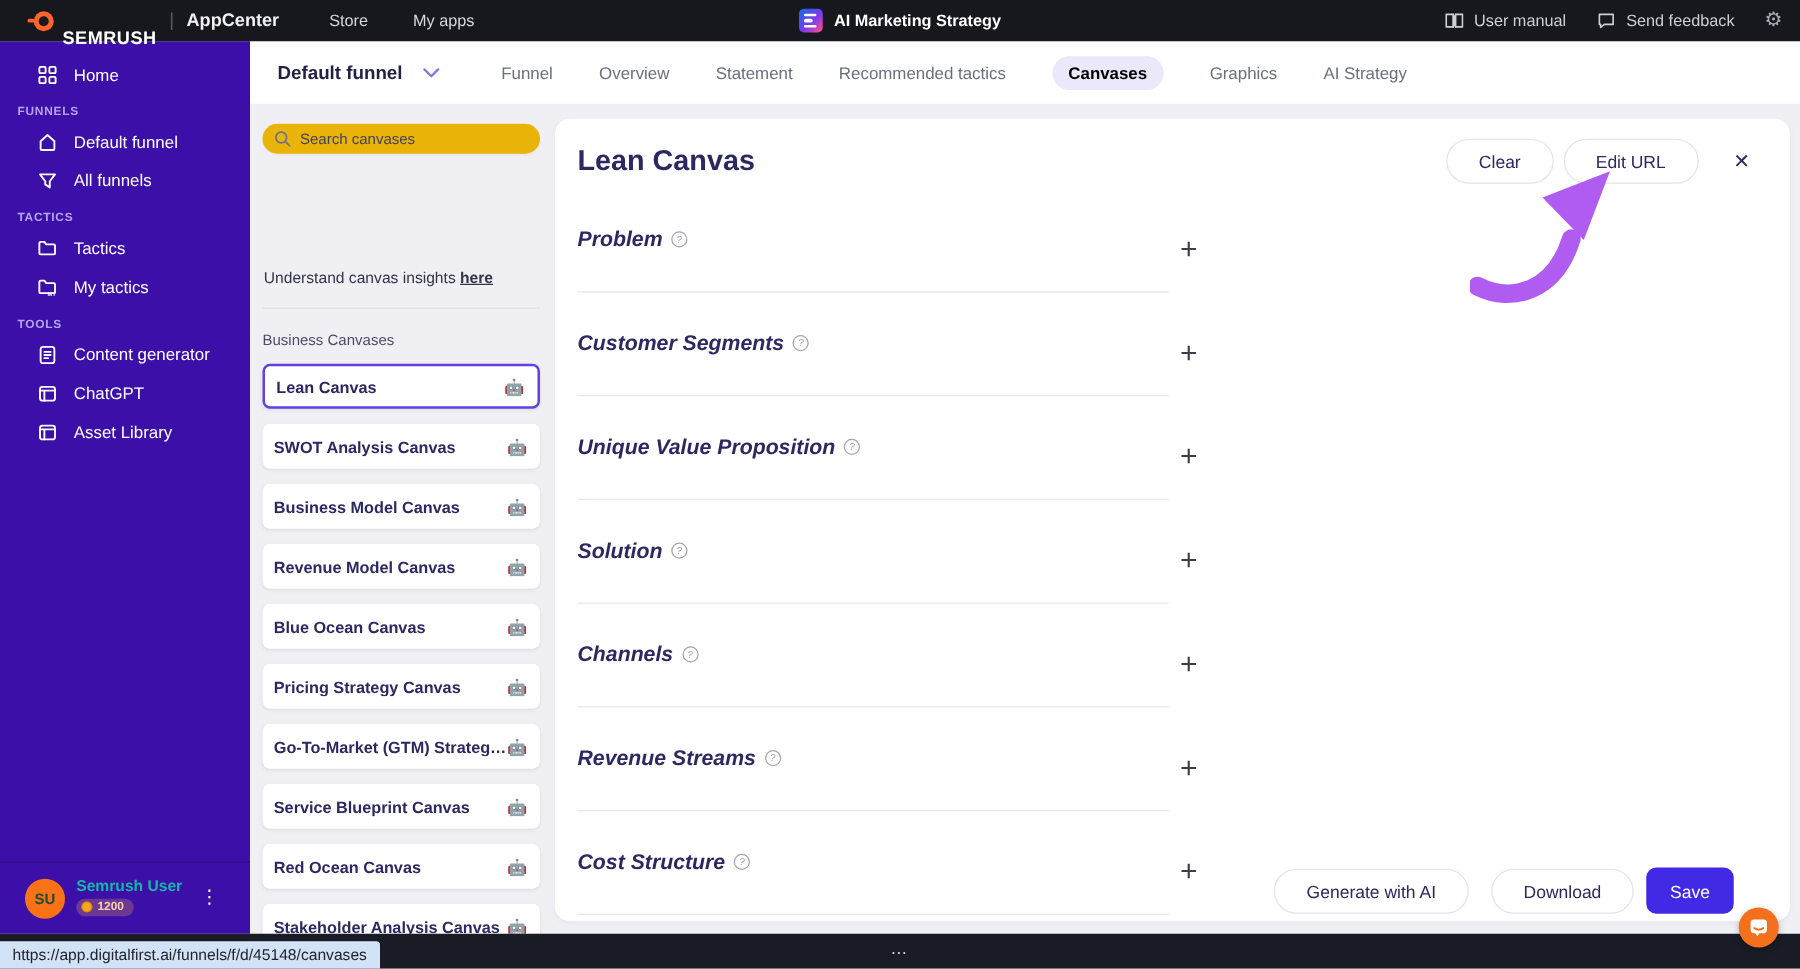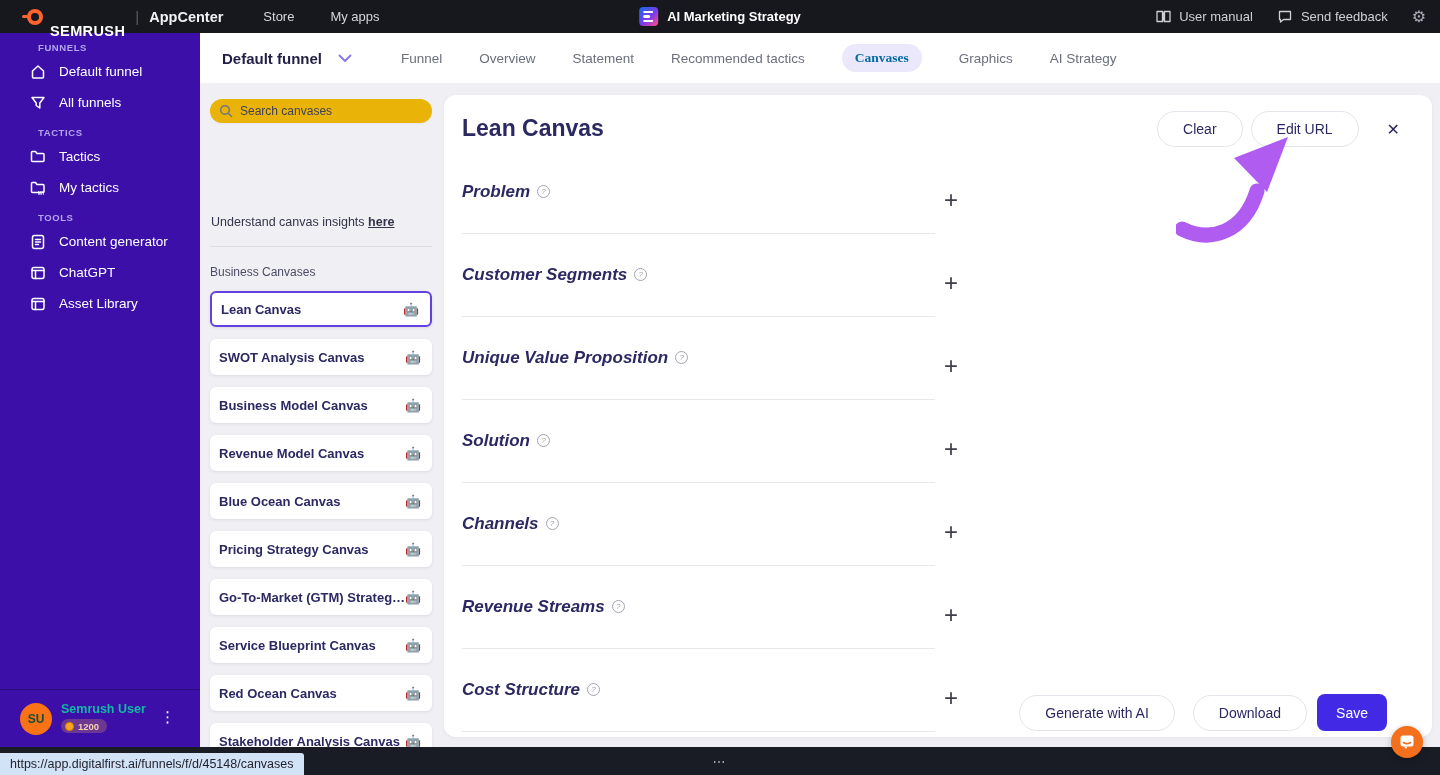--- a/index.html
+++ b/index.html
@@ -37,41 +37,41 @@
   .gear { font-size:16px; color:#a8aab4; cursor:pointer; line-height:1; }
   
   .sidebar {
     position:absolute; left:0; top:33px; width:200px; height:714px;
     background:#3c10a8; z-index:30; color:#fff;
   }
   .side-item { display:flex; align-items:center; gap:13px; height:31px; padding-left:29px;
     font-size:13.5px; color:#fff; cursor:pointer; }
   .side-item.first { margin-top:12px; height:30px; }
   .side-label { font-size:9.5px; font-weight:bold; letter-spacing:.6px; color:#b5a5ee;
-    padding-left:38px; margin-top:9px; margin-bottom:3px; }
+    padding-left:14px; margin-top:9px; margin-bottom:3px; }
   .side-ico { width:17px; height:17px; display:inline-flex; align-items:center; justify-content:center; }
   .side-ico svg { stroke:#fff; fill:none; stroke-width:1.5; stroke-linecap:round; stroke-linejoin:round; }
   .user-block { position:absolute; left:0; bottom:0; width:200px; height:58px;
     border-top:1px solid rgba(0,0,0,.25); display:flex; align-items:center; }
   .avatar { width:32px; height:32px; border-radius:50%; background:#f97316; color:#1c4b38;
     font-size:12px; font-weight:bold; display:flex; align-items:center; justify-content:center; margin-left:20px; }
   .user-meta { margin-left:9px; }
   .user-name { font-size:12.5px; font-weight:bold; color:#14b8a6; }
   .coin-badge { margin-top:3px; display:inline-flex; align-items:center; gap:4px;
     background:rgba(235,160,90,.28); border-radius:8px; padding:1.5px 8px 1.5px 4px; }
   .coin { width:9px; height:9px; border-radius:50%; background:#f5a623; border:1.5px solid #e08a00; }
   .coin-num { font-size:9.5px; font-weight:bold; color:#f6d4ae; }
   .user-menu { position:absolute; right:24px; top:18px; color:#fff; font-size:15px; letter-spacing:1px; cursor:pointer; }
   
   .subheader { position:absolute; left:200px; top:33px; width:1240px; height:50px; background:#fff; z-index:10; display:flex; align-items:center; }
   .funnel-sel { display:flex; align-items:center; gap:14px; margin-left:22px; cursor:pointer; }
   .funnel-name { font-size:15px; font-weight:bold; color:#201f46; }
   .tabs { display:flex; align-items:center; gap:37px; margin-left:48px; font-size:13.5px; color:#6a6f7d;text-align:center; }
   .tab { cursor:pointer; white-space:nowrap; }
-  .tab.active { background:#ebe8fb; color:#0369a1; font-weight:600; padding:6px 13px; border-radius:15px;font-family:Liberation Serif, serif; }
+  .tab.active { background:#ebe8fb; color:#000000; font-weight:600; padding:6px 13px; border-radius:15px; }
   
   .content { position:absolute; left:200px; top:83px; width:1240px; height:664px; overflow:hidden; }
   
   .search-wrap { position:absolute; left:10px; top:16px; width:222px; height:24px; }
   .search-input { width:100%; height:100%; border:none; border-radius:12px; background:#eab308;
     padding:0 10px 0 30px; font-size:12px; color:#333348; outline:none; font-family:"Liberation Sans",sans-serif;
     box-shadow:0 1px 2px rgba(30,30,60,.05); }
   .search-input::placeholder { color:#41415a; }
   .search-ico { position:absolute; left:9px; top:5px; }
   .insights { position:absolute; left:11px; top:132px; font-size:12.5px; color:#33334a; }
@@ -157,20 +157,33 @@
             <path d="M1.5 1.5h11v8h-7l-3 2.5v-2.5h-1z" stroke="#cfd0d6" fill="none" stroke-width="1.3" stroke-linejoin="round"></path>
           </svg>
       </span>
       <span>Send feedback</span>
     </span>
     <span class="gear">⚙</span>
   </div>
 </div>
 
 <div class="sidebar">
+  <div class="side-item first">
+    <span class="side-ico">
+      <svg width="16" height="16" viewBox="0 0 16 16">
+          <g>
+            <rect x="1.5" y="1.5" width="5" height="5" rx="1"></rect>
+            <rect x="9.5" y="1.5" width="5" height="5" rx="1"></rect>
+            <rect x="1.5" y="9.5" width="5" height="5" rx="1"></rect>
+            <rect x="9.5" y="9.5" width="5" height="5" rx="1"></rect>
+          </g>
+        </svg>
+    </span>
+    <span>Home</span>
+  </div>
 
   <div class="side-label">FUNNELS</div>
   <div class="side-item">
     <span class="side-ico">
       <svg width="16" height="16" viewBox="0 0 16 16">
           <path d="M2.5 7 8 2l5.5 5v6a1 1 0 0 1-1 1h-9a1 1 0 0 1-1-1z"></path>
         </svg>
     </span>
     <span>Default funnel</span>
   </div>

